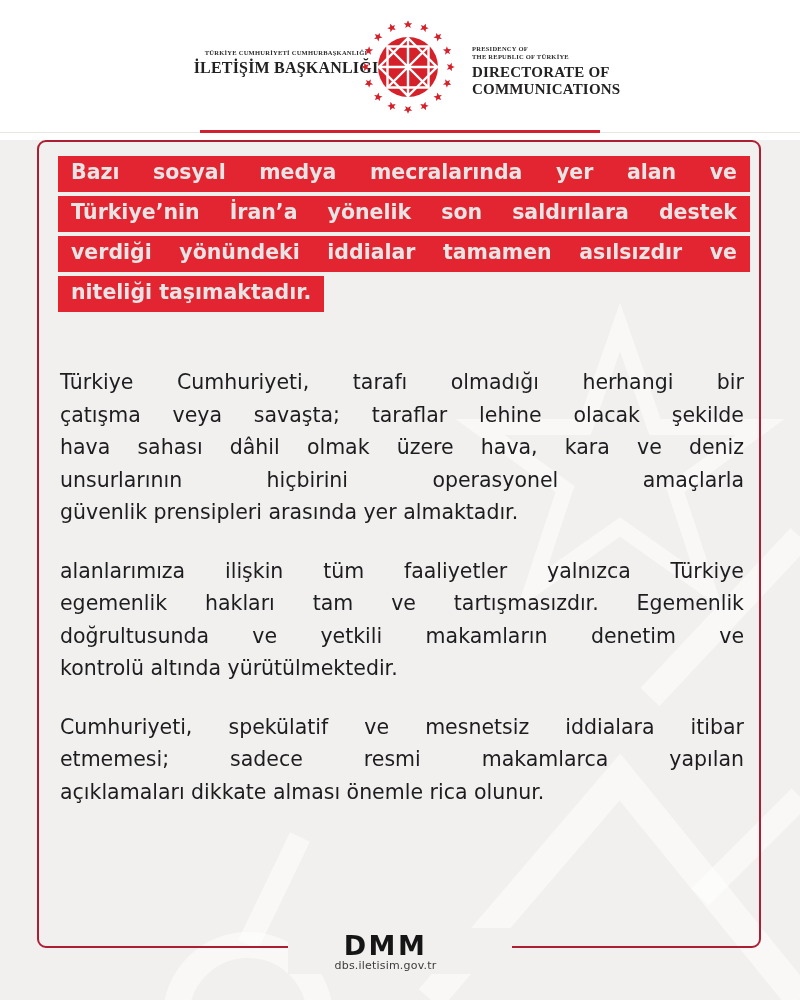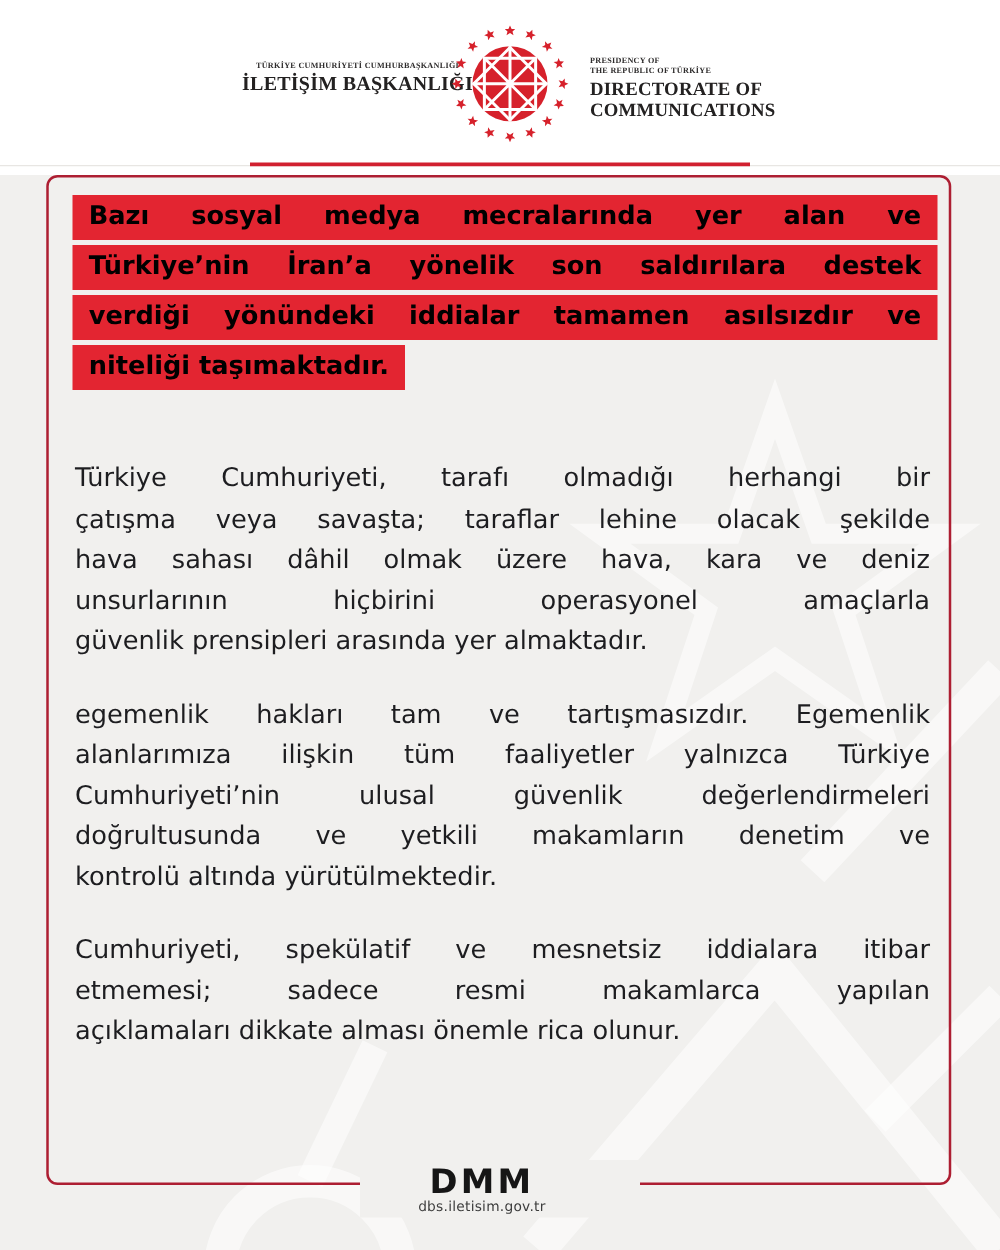--- a/index.html
+++ b/index.html
@@ -21,21 +21,21 @@
   .rule-gray{position:absolute;left:0;top:132px;width:800px;height:1px;background:#e8e6e3;z-index:6;}
   .rule-red{position:absolute;left:200px;top:130px;width:400px;height:3px;background:var(--rule-red,#d12030);z-index:7;}
   
   .pattern-layer{position:absolute;left:0;top:137px;width:800px;height:863px;background:var(--page-bg,#f1f0ee);z-index:0;}
   
   .panel{position:absolute;left:37px;top:140px;width:724px;height:808px;border:2px solid var(--border-red,#ad1e32);border-radius:9px;box-sizing:border-box;z-index:1;}
   
   .headline{position:absolute;left:58px;top:156px;width:692px;z-index:2;}
   .hbar{
     box-sizing:border-box;width:100%;height:36px;line-height:33px;margin-bottom:4px;
-    background:var(--bar-red,#e32531);color:#000000;
+    background:var(--bar-red,#e32531);color:#e5e5e5;
     font-weight:bold;font-size:20.5px;padding:0 13px;
     text-align:justify;text-align-last:justify;white-space:nowrap;
   }
   .hbar-short{display:inline-block;width:auto;text-align-last:left;}
   
   .bodytext{position:absolute;left:60px;top:366px;width:684px;color:var(--text,#1d1d20);z-index:2;}
   .bline{font-size:20.5px;line-height:32.5px;text-align:justify;text-align-last:justify;}
   .bline-last{text-align-last:left;}
   .para{margin-bottom:26px;}
   
@@ -115,23 +115,22 @@
 
 <div class="bodytext">
     <div class="para">
       <div class="bline">Türkiye Cumhuriyeti, tarafı olmadığı herhangi bir</div>
       <div class="bline">çatışma veya savaşta; taraflar lehine olacak şekilde</div>
       <div class="bline">hava sahası dâhil olmak üzere hava, kara ve deniz</div>
       <div class="bline">unsurlarının hiçbirini operasyonel amaçlarla</div>
       <div class="bline bline-last">güvenlik prensipleri arasında yer almaktadır.</div>
     </div>
     <div class="para">
+      <div class="bline">alanlarımıza ilişkin tüm faaliyetler yalnızca Türkiye</div>
       <div class="bline">egemenlik hakları tam ve tartışmasızdır. Egemenlik</div>
-      <div class="bline">alanlarımıza ilişkin tüm faaliyetler yalnızca Türkiye</div>
-      <div class="bline">Cumhuriyeti’nin ulusal güvenlik değerlendirmeleri</div>
       <div class="bline">doğrultusunda ve yetkili makamların denetim ve</div>
       <div class="bline bline-last">kontrolü altında yürütülmektedir.</div>
     </div>
     <div class="para">
       <div class="bline">Cumhuriyeti, spekülatif ve mesnetsiz iddialara itibar</div>
       <div class="bline">etmemesi; sadece resmi makamlarca yapılan</div>
       <div class="bline bline-last">açıklamaları dikkate alması önemle rica olunur.</div>
     </div>
   </div>
 

